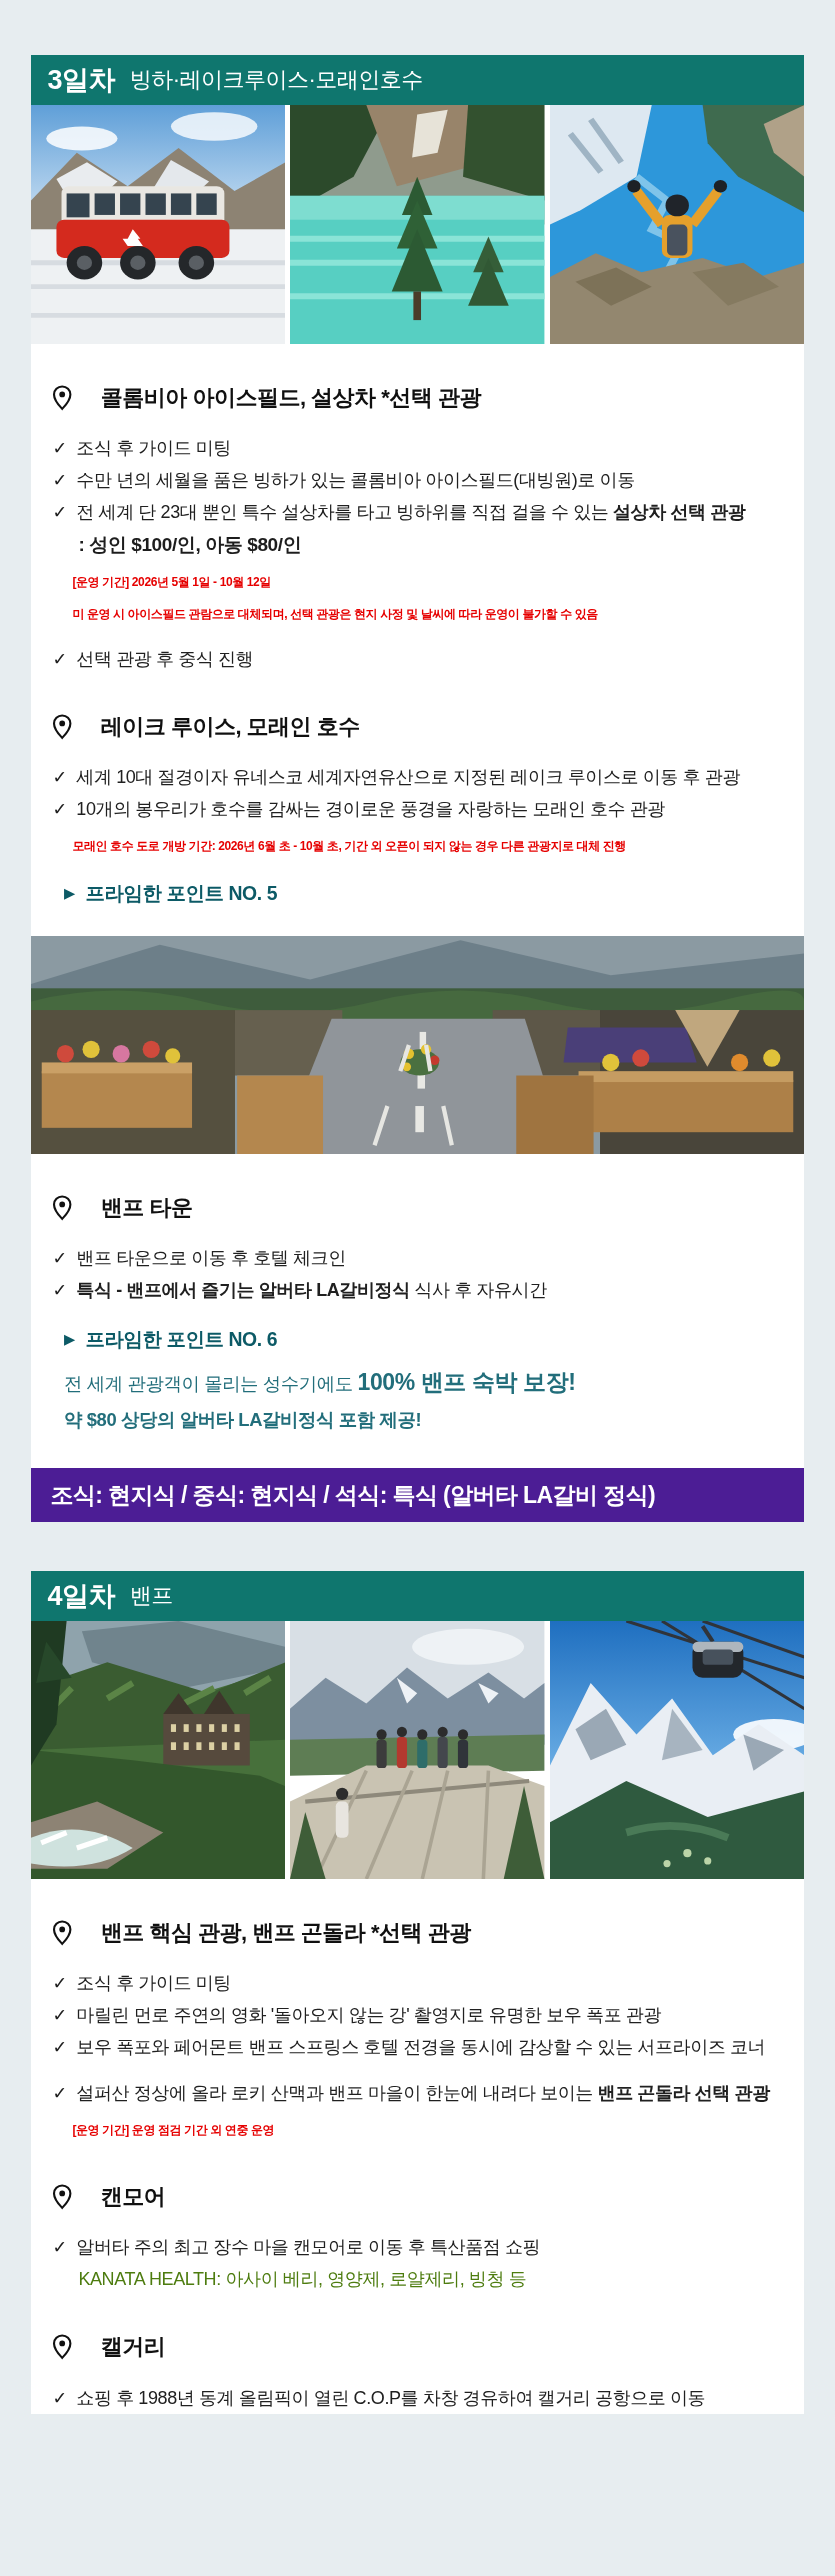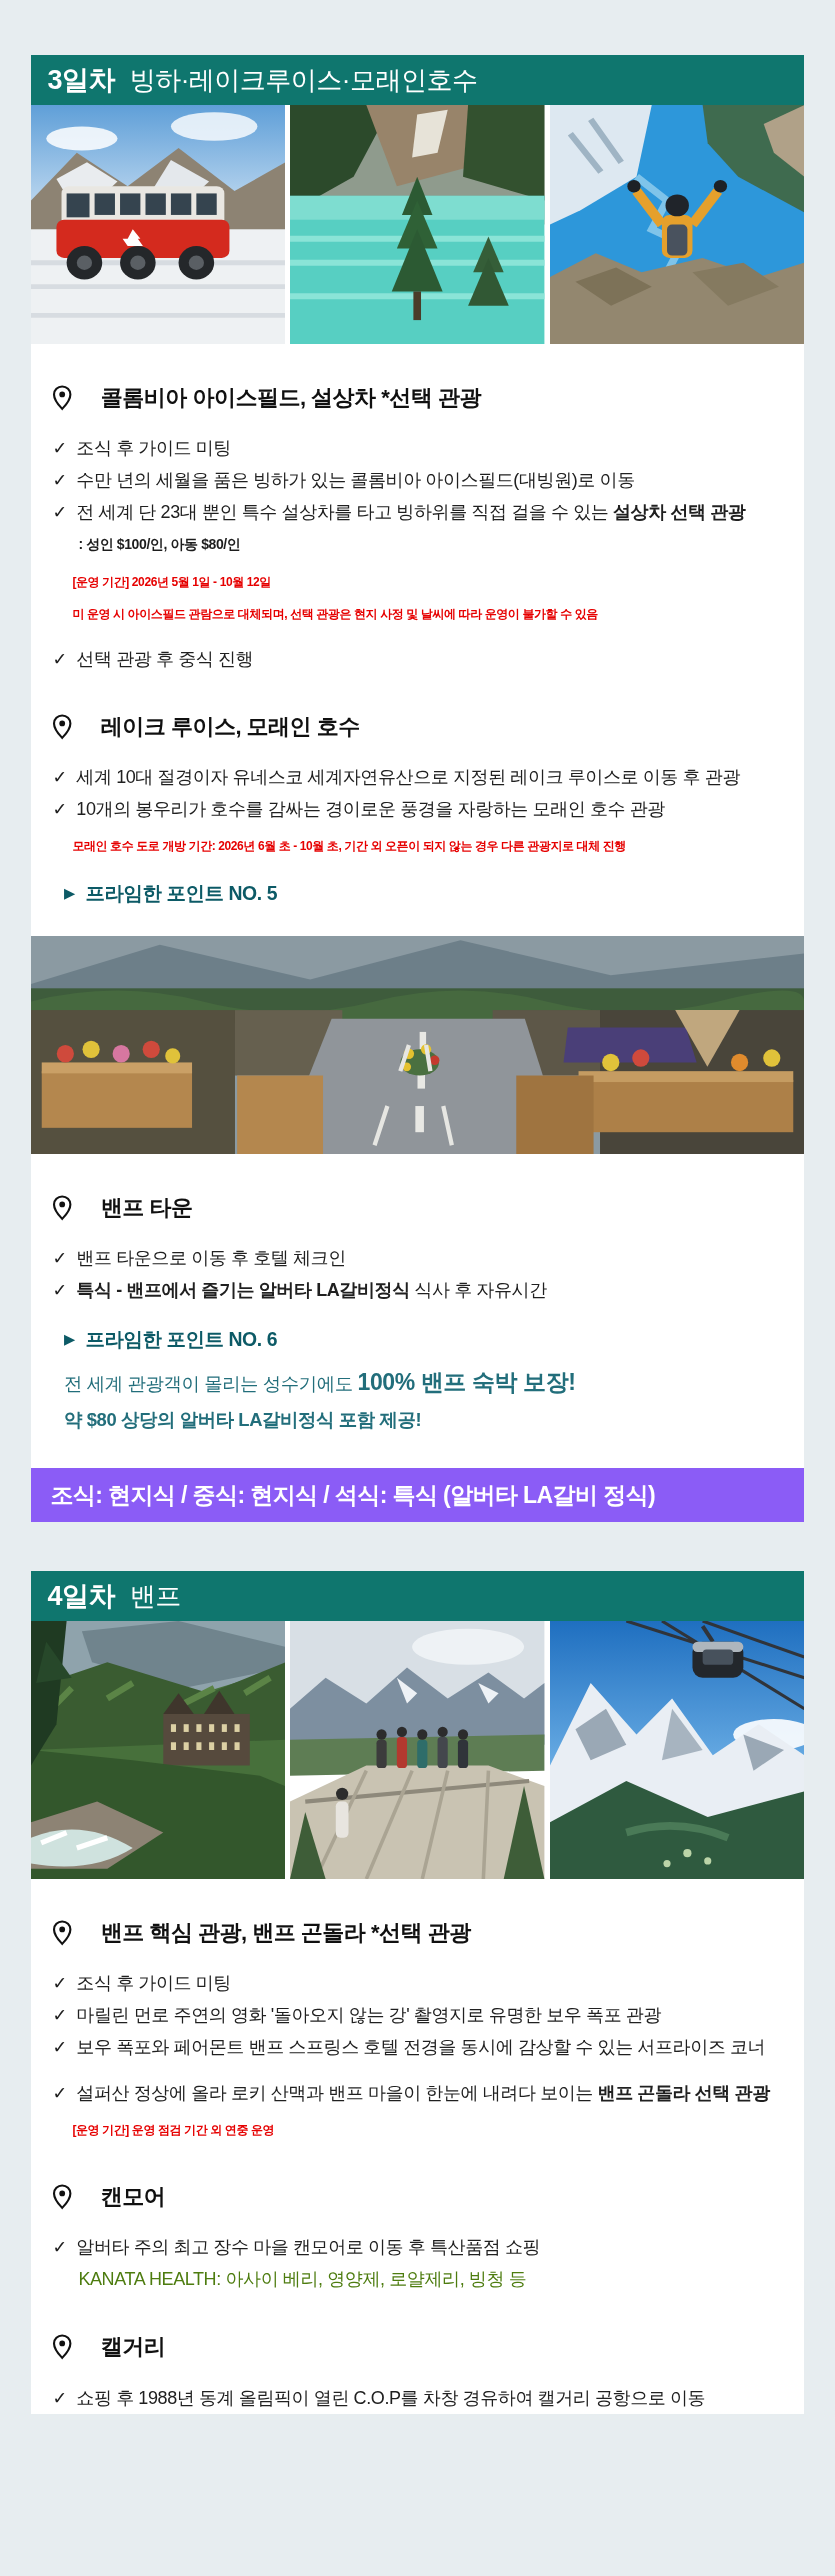--- a/index.html
+++ b/index.html
@@ -10,21 +10,21 @@
   }
   .page{width:835px; padding:55px 0 56px;}
   .day-card{width:773px; margin:0 auto; background:#ffffff;}
   .day-card + .day-card{margin-top:49px;}
 
   .day-header{
     background:#0f766e; color:#fff; height:50px;
     display:flex; align-items:center; gap:14.6px; padding:0 16.5px;
   }
   .day-num{font-size:27px; font-weight:800; letter-spacing:-0.5px;}
-  .day-sub{font-size:26px; font-weight:400; letter-spacing:-0.5px;}
+  .day-sub{font-size:22px; font-weight:400; letter-spacing:-0.5px;}
 
   .photo-row{display:flex; gap:4.9px; background:#fff;}
   .photo{flex:1; overflow:hidden;}
   .photo svg{display:block; width:100%; height:100%;}
   .h246 .photo{height:239px;}
   .h266 .photo{height:258px;}
   .wide-photo{margin-top:29px; height:218px;}
   .wide-photo svg{display:block; width:100%; height:100%;}
 
   .card-body{padding:1.9px 23px 0 21.4px;}
@@ -32,35 +32,35 @@
   .sec-title{
     display:flex; align-items:center; gap:28px;
     font-size:22px; font-weight:700; color:#101010;
     margin:37px 0 19.4px; letter-spacing:-0.5px;
   }
   .pin-icon{display:inline-flex; flex:0 0 auto;}
 
   .bullet{display:flex; gap:9.7px; font-size:18px; line-height:32px; color:#202020; letter-spacing:-0.4px;}
   .check{flex:0 0 auto; font-size:17.5px;}
   .bl{flex:1;}
-  .bullet-sub{padding-left:26px; font-size:14px; line-height:33px; font-weight:700; letter-spacing:-0.4px;}
+  .bullet-sub{padding-left:26px; font-size:19px; line-height:33px; font-weight:700; letter-spacing:-0.4px;}
   .bullet-sub-plain{padding-left:26px; font-size:18px; line-height:32px; letter-spacing:-0.4px; color:#4d7c0f;}
   .gap14{height:13.6px;}
 
   .red-note{color:#e60000; font-weight:700; font-size:12px; line-height:30px; letter-spacing:-0.4px; margin-top:5.8px;margin-left:20px;}
 
   .prime{margin:19.4px 0 0 11.7px;}
   .prime-title{display:flex; align-items:center; gap:10.7px; color:#0c5a66; font-size:19.4px; font-weight:700; letter-spacing:-0.4px; margin-bottom:7.8px;}
   .tri{font-size:14.6px; line-height:1;}
   .prime-text{color:#226e7b; font-size:18.4px; line-height:1.85; letter-spacing:-0.4px;}
   .sb{font-weight:700;}
   .sbig{font-weight:700; font-size:23px;}
 
   .meal-bar{
-    margin-top:31px; background:#8b5cf6; color:#fff;
+    margin-top:31px; background:#4c1d95; color:#fff;
     height:54px; display:flex; align-items:center;
     padding:0 19.4px; font-size:23px; font-weight:700; letter-spacing:-0.6px;
   }
 </style>
 </head>
 <body>
 
 <div class="page">
 
   <section class="day-card">

